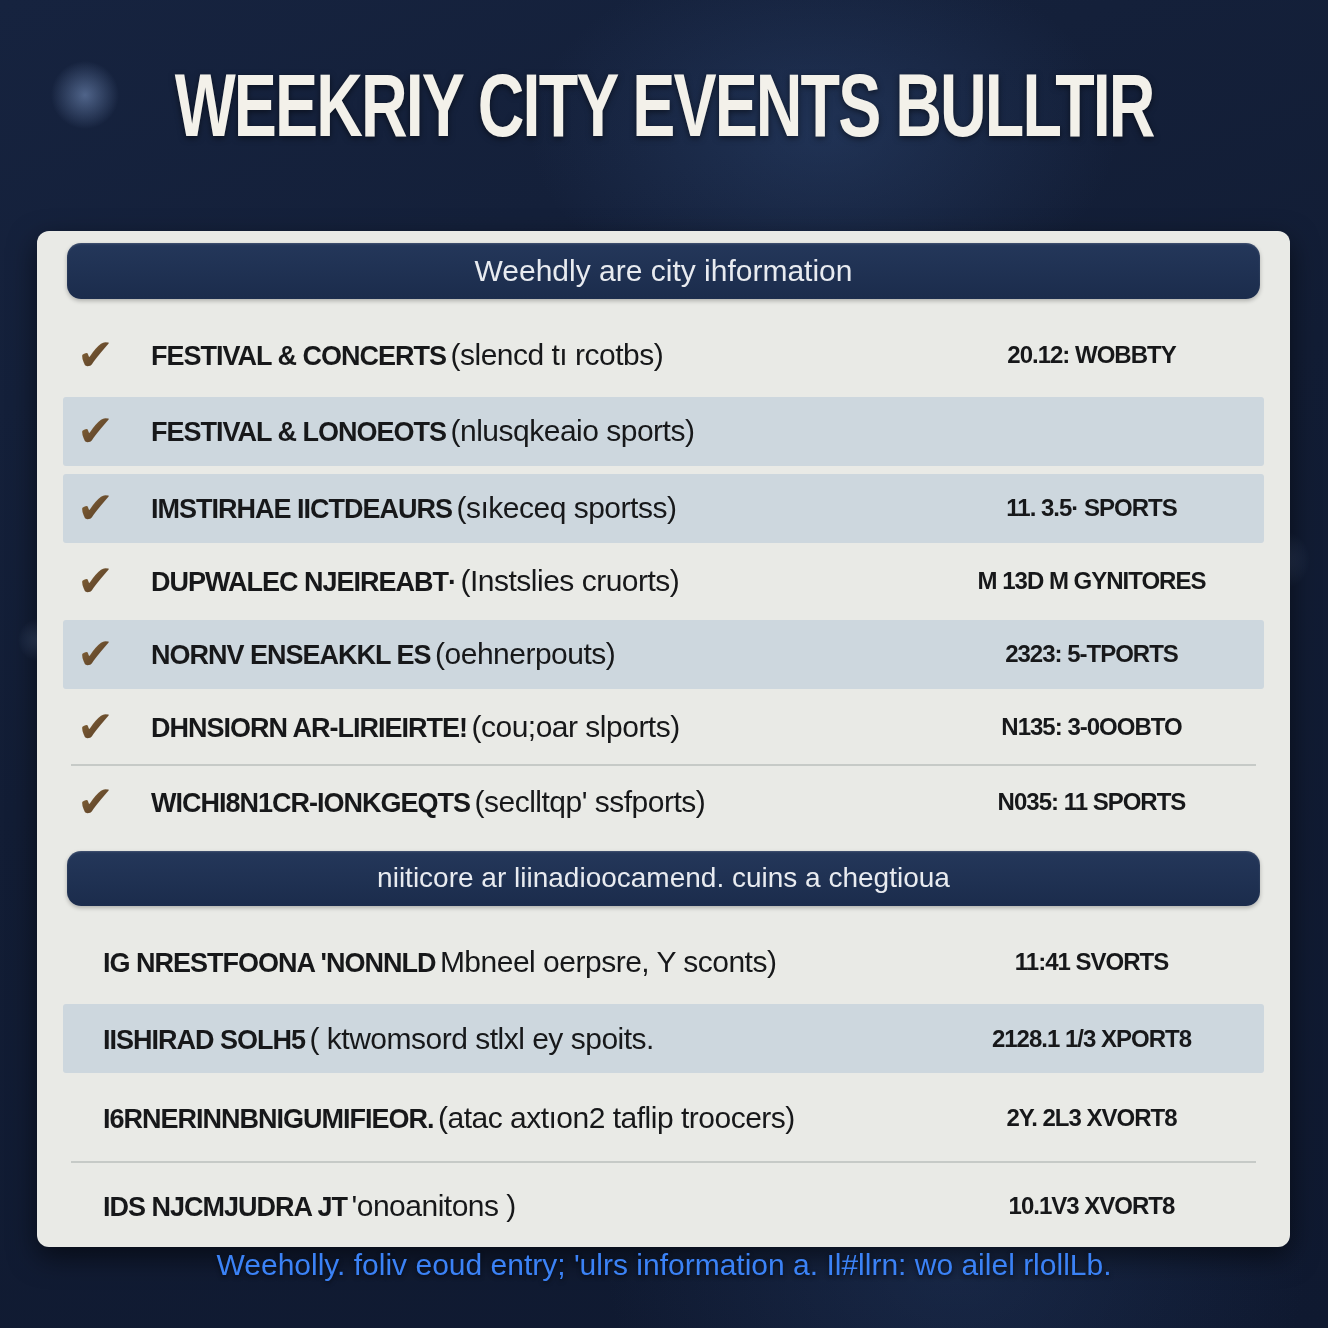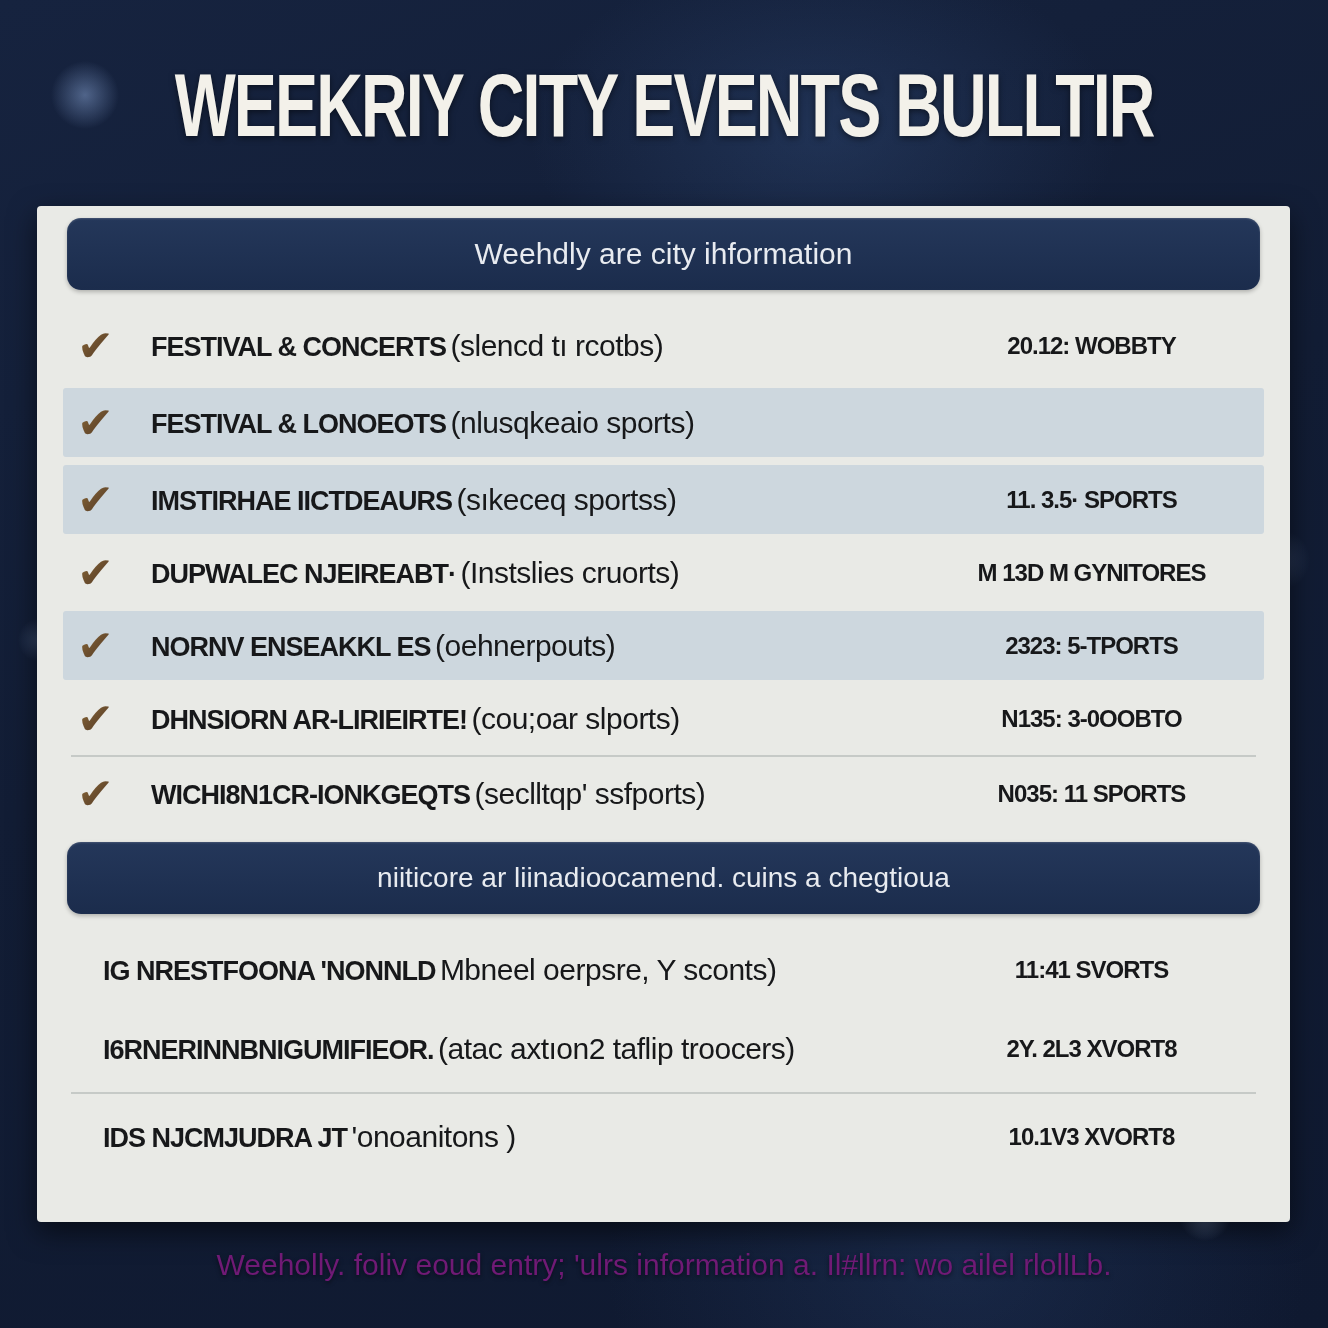--- a/index.html
+++ b/index.html
@@ -20,22 +20,22 @@
     display:inline-block;color:#f3f1ea;font-weight:700;font-size:68px;letter-spacing:-2px;
     transform:scale(.95,1.3);transform-origin:center top;white-space:nowrap;
     text-shadow:0 2px 6px rgba(0,0,0,.5);
   }
   .subtitle{
     margin-top:28px;font-family:"Liberation Serif",serif;font-weight:700;
     color:#ddb058;font-size:38px;letter-spacing:-1px;white-space:nowrap;
     text-shadow:0 2px 4px rgba(0,0,0,.45);
   }
   .card{
-    position:absolute;left:37px;top:206px;width:1253px;height:1016px;
-    background:#e9eae6;border-radius:4px;box-shadow:0 10px 28px rgba(0,0,0,.55);
+    position:absolute;left:37px;top:231px;width:1253px;height:1016px;
+    background:#e9eae6;border-radius:12px;box-shadow:0 10px 28px rgba(0,0,0,.55);
     display:flex;flex-direction:column;box-sizing:border-box;padding:12px 0 0 0;
   }
   .band{
     margin:0 30px;background:linear-gradient(180deg,#24375a,#1b2c4c);
     border-radius:14px;height:72px;display:flex;align-items:center;justify-content:center;
     box-shadow:inset 0 1px 2px rgba(255,255,255,.15), 0 2px 4px rgba(0,0,0,.25);
   }
   .band span{color:#e8ebf0;font-size:30px;font-weight:400;letter-spacing:0;}
   .band2{margin-top:14px;}
   .band2 span{font-size:28px;}
@@ -54,21 +54,21 @@
   .row.nocheck .labelwrap{padding-left:40px;}
   .lmain{font-weight:700;font-size:27px;letter-spacing:-1px;}
   .lparen{font-weight:500;font-size:30px;letter-spacing:-0.5px;margin-top:16px;}
   .row .value{
     flex:0 0 345px;text-align:center;font-weight:700;font-size:24px;letter-spacing:-1px;
     white-space:nowrap;
   }
   .divider{height:0;border:none;border-top:2px solid #c6cac7;margin:2px 34px;flex:0 0 auto;}
   .footer{
     position:absolute;left:0;top:1248px;width:100%;text-align:center;
-    color:#701a75;font-size:30px;font-weight:500;letter-spacing:0;
+    color:#3b82f6;font-size:30px;font-weight:500;letter-spacing:0;
     text-shadow:0 2px 4px rgba(0,0,0,.5);
   }
 </style>
 </head>
 <body>
 
 <div class="titleblock">
   <div class="title">WEEKRIY CITY EVENTS BULLTIR</div>
 </div>
 
@@ -123,20 +123,24 @@
 
   <div class="band band2">
     <span>niiticore ar liinadioocamend. cuins a chegtioua</span>
   </div>
 
   <div class="row nocheck first">
     <span class="labelwrap"><span class="lmain">IG NRESTFOONA 'NONNLD</span> <span class="lparen">Mbneel oerpsre, Y sconts)</span></span>
     <span class="value">11:41 SVORTS</span>
   </div>
 
+  <div class="row nocheck shaded">
+    <span class="labelwrap"><span class="lmain">IISHIRAD SOLH5</span> <span class="lparen">( ktwomsord stlxl ey spoits.</span></span>
+    <span class="value">2128.1 1/3 XPORT8</span>
+  </div>
 
   <div class="row nocheck" style="height:82px;">
     <span class="labelwrap"><span class="lmain">I6RNERINNBNIGUMIFIEOR.</span> <span class="lparen">(atac axtıon2 taflip troocers)</span></span>
     <span class="value">2Y. 2L3 XVORT8</span>
   </div>
 
   <hr class="divider">
 
   <div class="row nocheck" style="height:82px;">
     <span class="labelwrap"><span class="lmain">IDS NJCMJUDRA JT</span> <span class="lparen">'onoanitons )</span></span>

